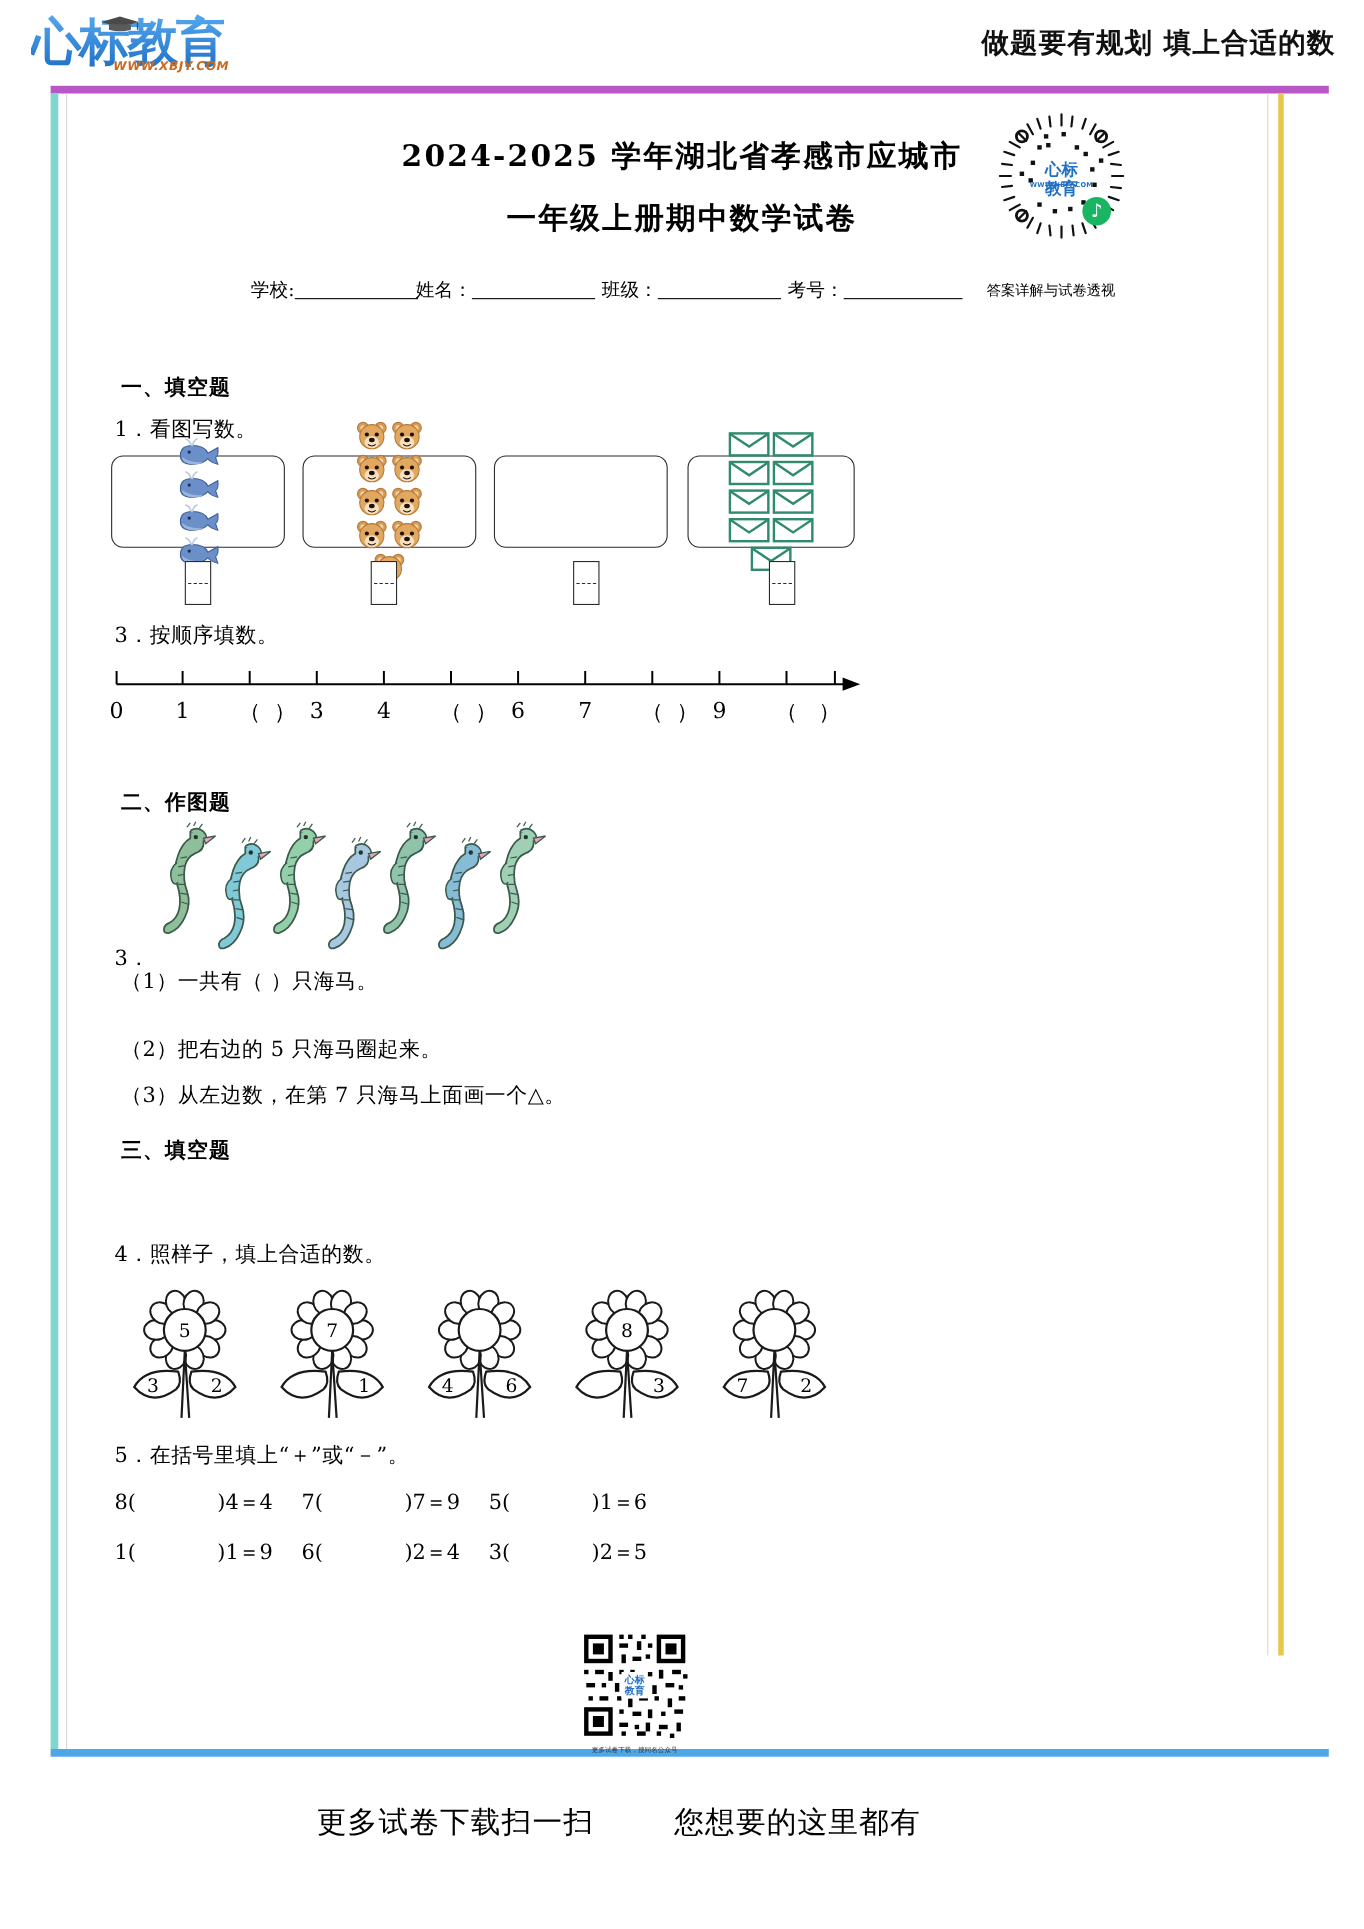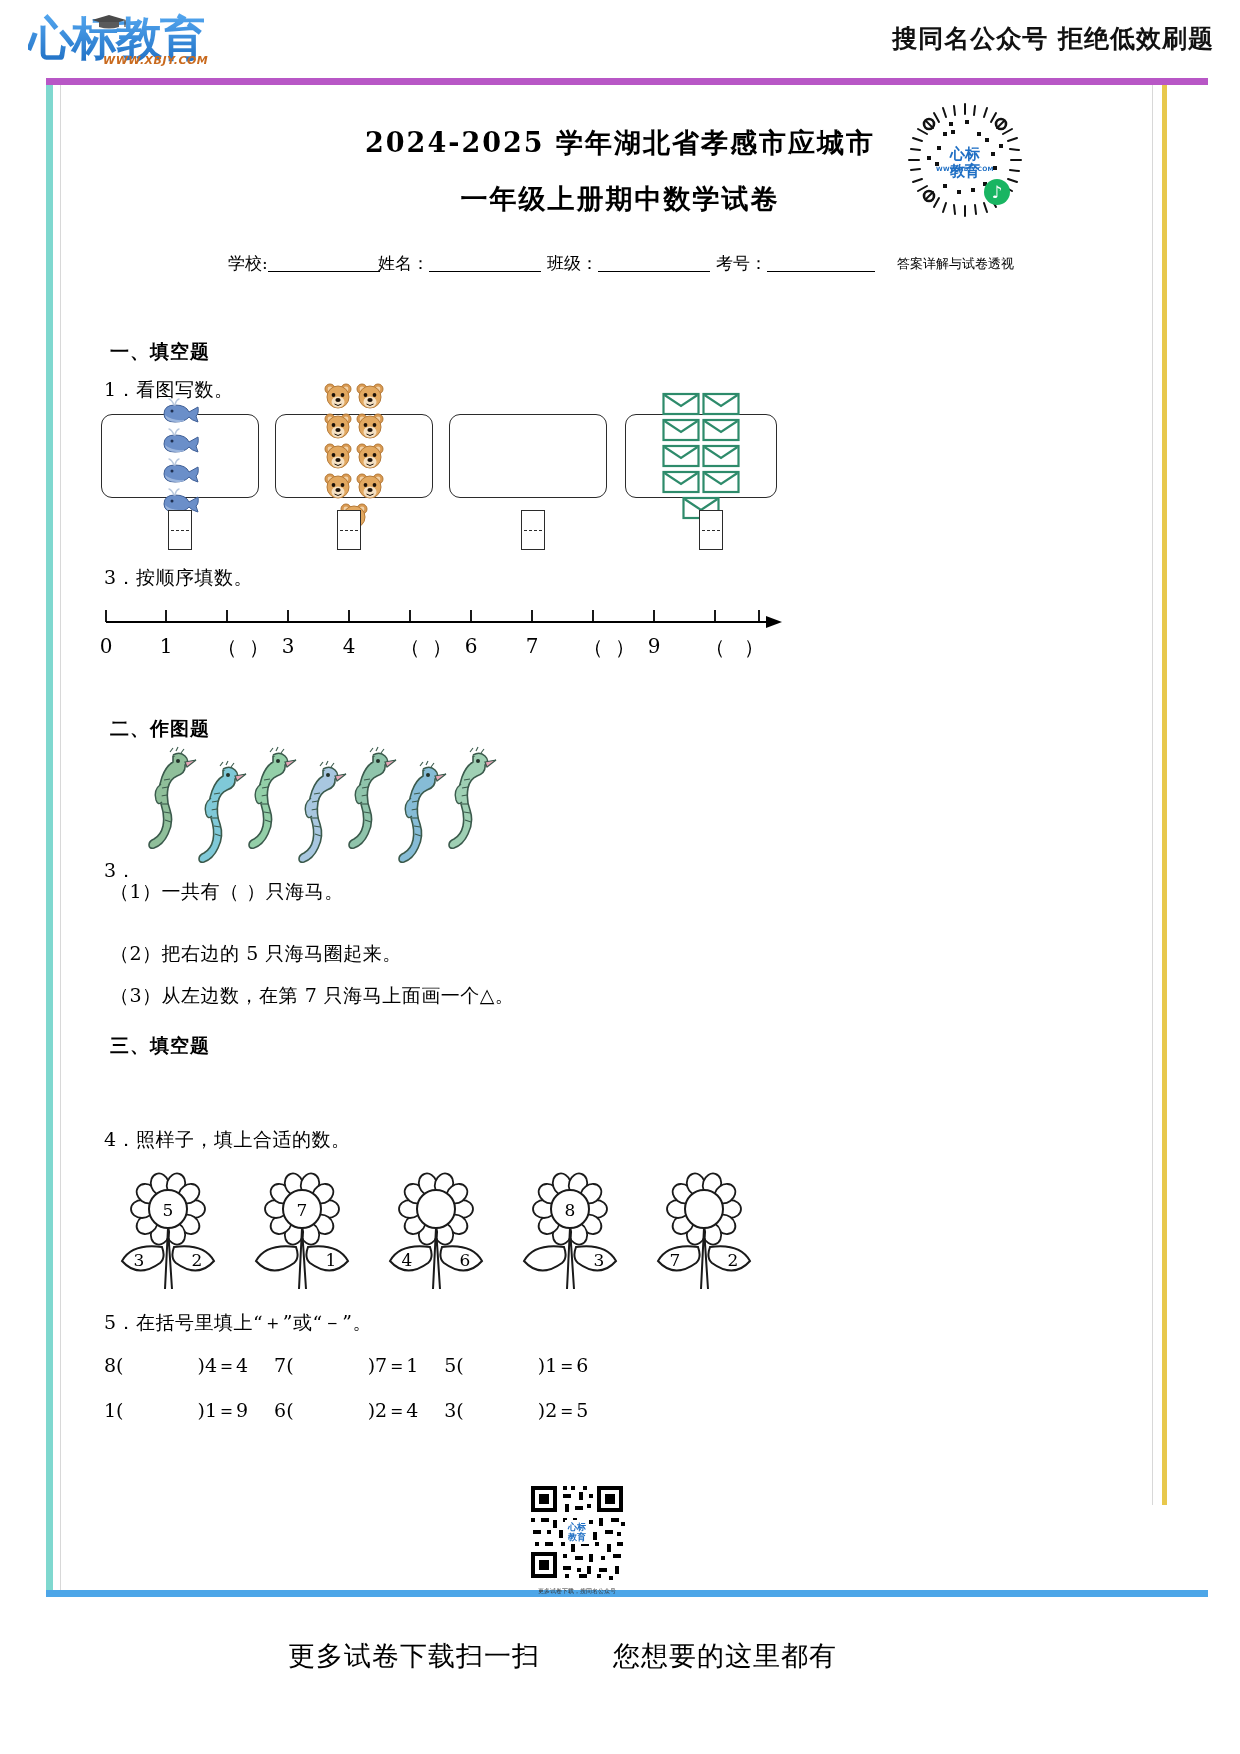--- a/index.html
+++ b/index.html
@@ -205,21 +205,21 @@
 <div class="top-header">
   <div class="brand-logo">
     <div class="bl-text">心标教育</div>
     <svg class="bl-cap" viewBox="0 0 36 16">
       <polygon points="18,1 35,6 18,11 1,6" fill="#4a4a4a"></polygon>
       <path d="M8 8 L8 13 Q18 16 28 13 L28 8" fill="#5a5a5a"></path>
       <line x1="34" y1="6" x2="34" y2="13" stroke="#4a4a4a" stroke-width="1.2"></line>
     </svg>
     <div class="bl-url">WWW.XBJY.COM</div>
   </div>
-  <div class="header-slogan">搜同名公众号 拒绝低效刷题</div>
+  <div class="header-slogan">做题要有规划 填上合适的数</div>
 </div>
 
 <div class="frame-top"></div>
 <div class="frame-left"></div>
 <div class="frame-right"></div>
 <div class="frame-bottom"></div>
 <div class="inner-rule-left"></div>
 <div class="inner-rule-right"></div>
 
 <div class="paper-title">
@@ -762,21 +762,21 @@
     <circle cx="64" cy="46" r="19" fill="#fff" stroke="#1a1a1a" stroke-width="2"></circle>
     <path d="M64 65 L61 126 M64 65 L68 126" stroke="#1a1a1a" stroke-width="2" fill="none"></path>
     <path d="M58 84 Q28 80 18 98 Q34 116 56 100 Q62 95 58 84Z" fill="#fff" stroke="#1a1a1a" stroke-width="2"></path>
     <path d="M70 84 Q100 80 110 98 Q94 116 72 100 Q66 95 70 84Z" fill="#fff" stroke="#1a1a1a" stroke-width="2"></path>
   </svg><div class="fl-num" style="left: 53px; top: 37px; width: 22px;"></div><div class="fl-num" style="left: 24px; top: 87px; width: 22px;">7</div><div class="fl-num" style="left: 82px; top: 87px; width: 22px;">2</div></div>
   </div>
 
 <div class="q-text" style="left:104px;top:1310px">5．在括号里填上“＋”或“－”。</div>
 
 <div class="eq-row" style="left:104px;top:1353px">
-  <span>8(</span><span class="eq-gap"></span><span>)4＝4</span><span class="eq-sp"></span><span>7(</span><span class="eq-gap"></span><span>)7＝1</span><span class="eq-sp"></span><span>5(</span><span class="eq-gap"></span><span>)1＝6</span>
+  <span>8(</span><span class="eq-gap"></span><span>)4＝4</span><span class="eq-sp"></span><span>7(</span><span class="eq-gap"></span><span>)7＝9</span><span class="eq-sp"></span><span>5(</span><span class="eq-gap"></span><span>)1＝6</span>
 </div>
 
 <div class="eq-row" style="left:104px;top:1398px">
   <span>1(</span><span class="eq-gap"></span><span>)1＝9</span><span class="eq-sp"></span><span>6(</span><span class="eq-gap"></span><span>)2＝4</span><span class="eq-sp"></span><span>3(</span><span class="eq-gap"></span><span>)2＝5</span>
 </div>
 
 <div class="footer">
   <div class="footer-text" style="left:288px">更多试卷下载扫一扫</div>
   <div class="footer-qr">
     <svg width="100" height="100" viewBox="0 0 100 100">

